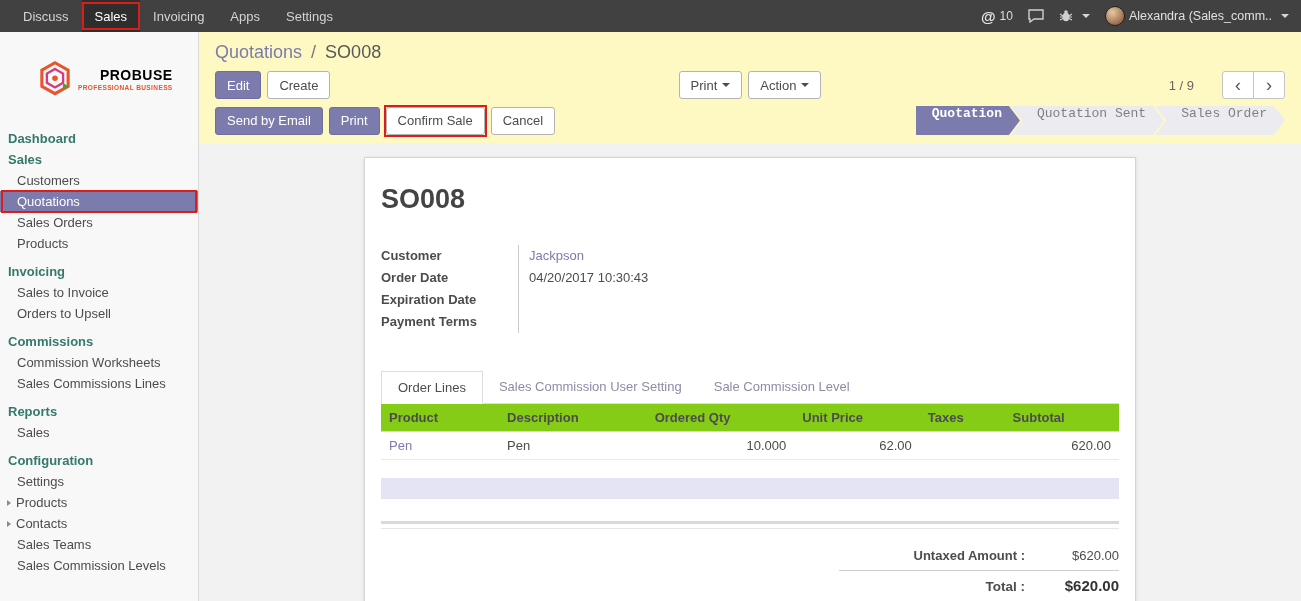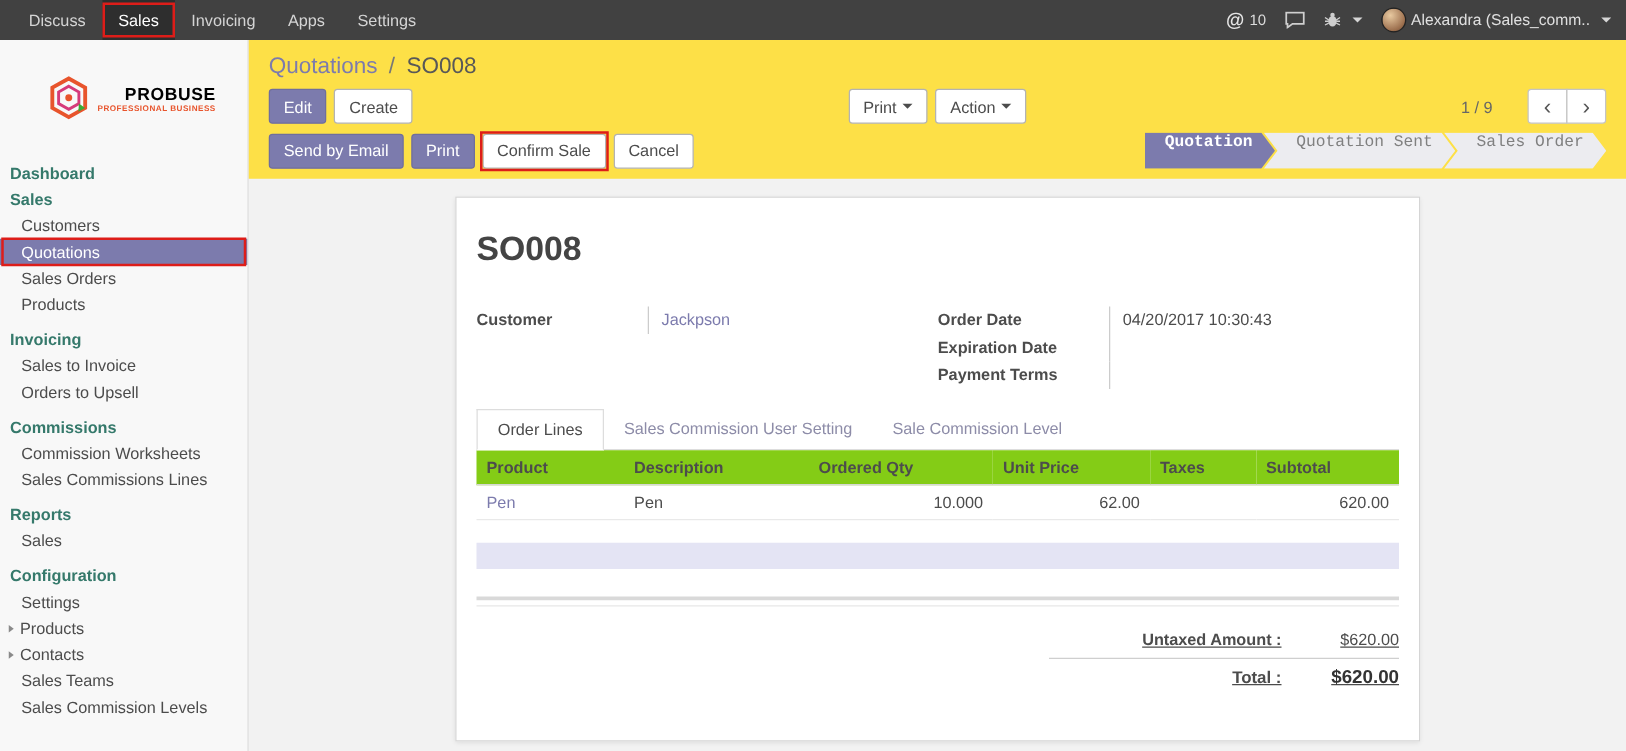--- a/index.html
+++ b/index.html
@@ -33,21 +33,21 @@
   .logo-text { display:flex; flex-direction:column; }
   .logo-title { color:#000000; font-weight:bold; font-size:14px; letter-spacing:0.5px;text-align:right; }
   .logo-sub { color:#e8542c; font-size:6.5px; font-weight:bold; letter-spacing:0.4px; margin-top:1px; }
   .side-heading { display:block; font-weight:bold; color:#35796b; font-size:13px; padding:3px 8px; cursor:pointer; }
   .side-heading.spaced { margin-top:7px; }
   .side-item { position:relative; display:flex; align-items:center; color:#4c4c4c; font-size:13px; padding:3px 8px 3px 17px; cursor:pointer; line-height:15px; }
   .side-item.selected { background:#7c7bad; color:#fff; }
   .tri-right { display:inline-block; width:0; height:0; border-top:3.5px solid transparent; border-bottom:3.5px solid transparent; border-left:4.5px solid #8a8a8a; margin-right:5px; margin-left:-10px; }
 
   
-  .control-panel { background:#fde047; padding:8px 16px 8px 16px; }
+  .control-panel { background:#fef9c3; padding:8px 16px 8px 16px; }
   .breadcrumb { font-size:18px; line-height:24px; }
   .bc-link { color:#7c7bad; cursor:pointer; }
   .bc-sep { color:#777; margin:0 4px; }
   .bc-current { color:#585858; }
   .cp-row { display:flex; align-items:center; margin-top:7px; }
   .cp-left { display:flex; align-items:center; flex:1; }
   .cp-center { display:flex; align-items:center; justify-content:center; flex:1; }
   .cp-right { display:flex; align-items:center; justify-content:flex-end; flex:1; }
 
   .btn { position:relative; display:inline-flex; align-items:center; justify-content:center; height:28px; padding:0 11px;
@@ -70,42 +70,42 @@
   .step.step-first { margin-left:0; padding-left:16px;
           clip-path: polygon(0 0, calc(100% - 11px) 0, 100% 50%, calc(100% - 11px) 100%, 0 100%); }
   .step.active { background:#7c7bad; color:#fff; font-weight:bold; }
 
   
   .view-area { flex:1; overflow:auto; padding:14px 0 18px 0; }
   .sheet { width:772px; min-height:436px; margin:0 auto; background:#fff; border:1px solid #d5d5d5;
            box-shadow:0 1px 4px rgba(0,0,0,0.10); padding:26px 16px 22px 16px; }
   .sheet-title { font-size:27px; font-weight:bold; color:#444; margin-bottom:30px; }
 
-  .o-group { display:flex; margin-bottom:16px; }
+  .o-group { display:flex; margin-bottom:38px;flex-direction:column; }
   .o-col { width:50%; }
   .field-row { display:flex; align-items:stretch; }
   .field-label { width:137px; font-weight:bold; font-size:13px; color:#4c4c4c; padding:3px 10px 3px 0; }
   .field-value { flex:1; border-left:1px solid #ccc; padding:3px 0 3px 10px; min-height:22px; font-size:13px; color:#4c4c4c; margin-right:14px; }
   .link { color:#7c7bad; cursor:pointer; }
 
   .tabs { display:flex; border-bottom:1px solid #ddd; margin-top:4px; }
   .tab { padding:8px 16px; font-size:13px; color:#8d8ca8; cursor:pointer; margin-bottom:-1px; }
   .tab.active { background:#fff; border:1px solid #ddd; border-bottom:1px solid #fff; color:#4c4c4c; }
 
   table.olist { width:100%; border-collapse:collapse; font-size:13px; }
   .olist thead th { background:#84cc16; font-weight:bold; text-align:left; color:#4c4c4c; padding:6px 8px; border-bottom:1px solid #d6d6d6; cursor:pointer; }
   .olist tbody td { padding:6px 8px; border-bottom:1px solid #e9e9e9; color:#4c4c4c; }
   .num { text-align:right; }
 
   .add-band { height:21px; background:#e4e4f4; margin-top:18px; }
   .sep-thick { height:3px; background:#d9d9d9; margin-top:22px; }
   .sep-thin { height:1px; background:#e7e7e7; margin-top:4px; }
 
   .totals { width:280px; margin-left:auto; margin-top:16px; }
-  .totals-row { display:flex; align-items:baseline; padding:3px 0;text-decoration:underline; }
+  .totals-row { display:flex; align-items:baseline; padding:3px 0; }
   .totals-label { flex:1; text-align:right; font-weight:bold; color:#4c4c4c; font-size:13px; padding-right:14px; }
   .totals-value { width:80px; text-align:right; font-size:13px; color:#4c4c4c; }
   .totals-total { border-top:1px solid #cfcfcf; margin-top:4px; padding-top:6px; }
   .totals-total .totals-label { font-size:13.5px; }
   .totals-total .totals-value { font-weight:bold; font-size:15px; color:#333; }
 
   
   .ann-box { position:absolute; border:2px solid #dd1d19; pointer-events:none; z-index:40; }
   .menu-item .ann-box { left:0; right:0; top:2px; bottom:2px; }
   .side-item .ann-box { left:1px; right:1px; top:-1px; bottom:-1px; }

